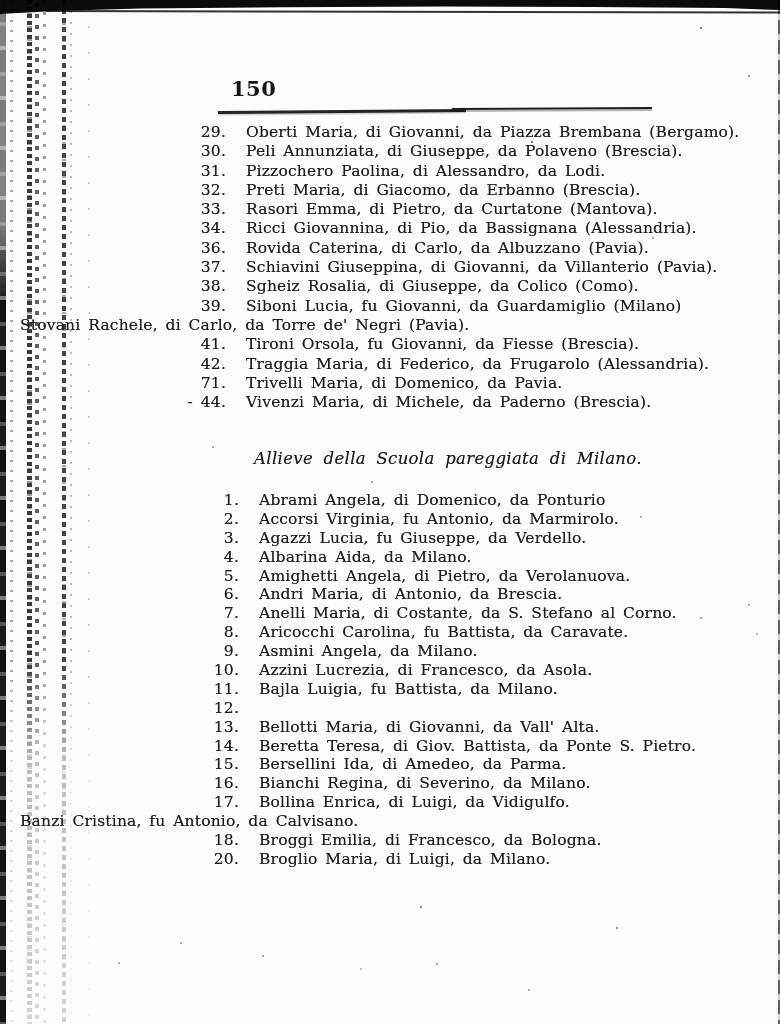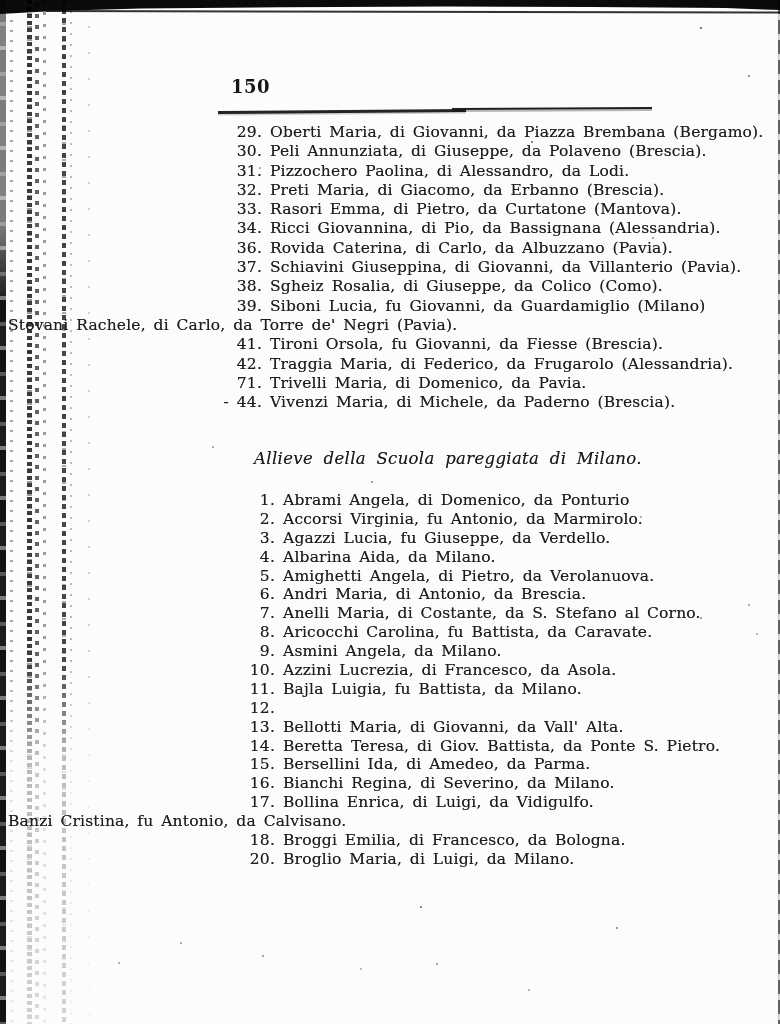--- a/index.html
+++ b/index.html
@@ -55,35 +55,35 @@
       616px 927px 0 rgba(0,0,0,.4), 262px 955px 0 rgba(0,0,0,.35),
       118px 962px 0 rgba(0,0,0,.3), 436px 963px 0 rgba(0,0,0,.35),
       528px 989px 0 rgba(0,0,0,.3), 180px 942px 0 rgba(0,0,0,.3),
       700px 617px 0 rgba(0,0,0,.35),748px 604px 0 rgba(0,0,0,.3),
       212px 446px 0 rgba(0,0,0,.3), 371px 481px 0 rgba(0,0,0,.35),
       640px 516px 0 rgba(0,0,0,.3), 756px 633px 0 rgba(0,0,0,.25),
       547px 133px 0 rgba(0,0,0,.3), 360px 968px 0 rgba(0,0,0,.25);
   }
   
   .page-number{
-    position:absolute;left:231px;top:76px;font-size:18px;font-weight:bold;
+    position:absolute;left:231px;top:76px;font-size:21px;font-weight:bold;
     letter-spacing:.5px;color:#161616;text-align:right;
   }
   .rule-a{position:absolute;left:218px;top:111px;width:248px;height:2.6px;background:#242424;
     transform:rotate(-0.45deg);transform-origin:left center;
     box-shadow:0 1.5px 0 rgba(0,0,0,.18);}
   .rule-b{position:absolute;left:452px;top:108px;width:200px;height:2px;background:#1e1e1e;
     transform:rotate(-0.3deg);transform-origin:left center;
     box-shadow:0 2px 0 rgba(0,0,0,.28);}
   .list{position:absolute;left:0;right:0;font-size:15.5px;
     word-spacing:.17em;letter-spacing:.012em;
     text-shadow:0 0 .4px rgba(10,10,10,.55);}
   .list .row{display:flex;height:19.3px;line-height:19.3px;white-space:nowrap;}
-  .list .num{flex:0 0 auto;text-align:right;padding-left:36px;}
-  .list .txt{margin-left:8px;}
+  .list .num{flex:0 0 auto;text-align:right;}
+  .list .txt{margin-left:20px;}
   .list1{top:123px;}
   .list1 .num{width:226px;}
   .list2{top:491px;}
   .list2 .num{width:239px;}
   .list2 .row{height:18.9px;line-height:18.9px;}
   .heading{
     position:absolute;left:108px;top:449px;width:680px;text-align:center;
     font-style:italic;font-size:16.5px;word-spacing:.3em;letter-spacing:.02em;
     color:#1a1a1a;text-shadow:0 0 .4px rgba(10,10,10,.5);
   }

